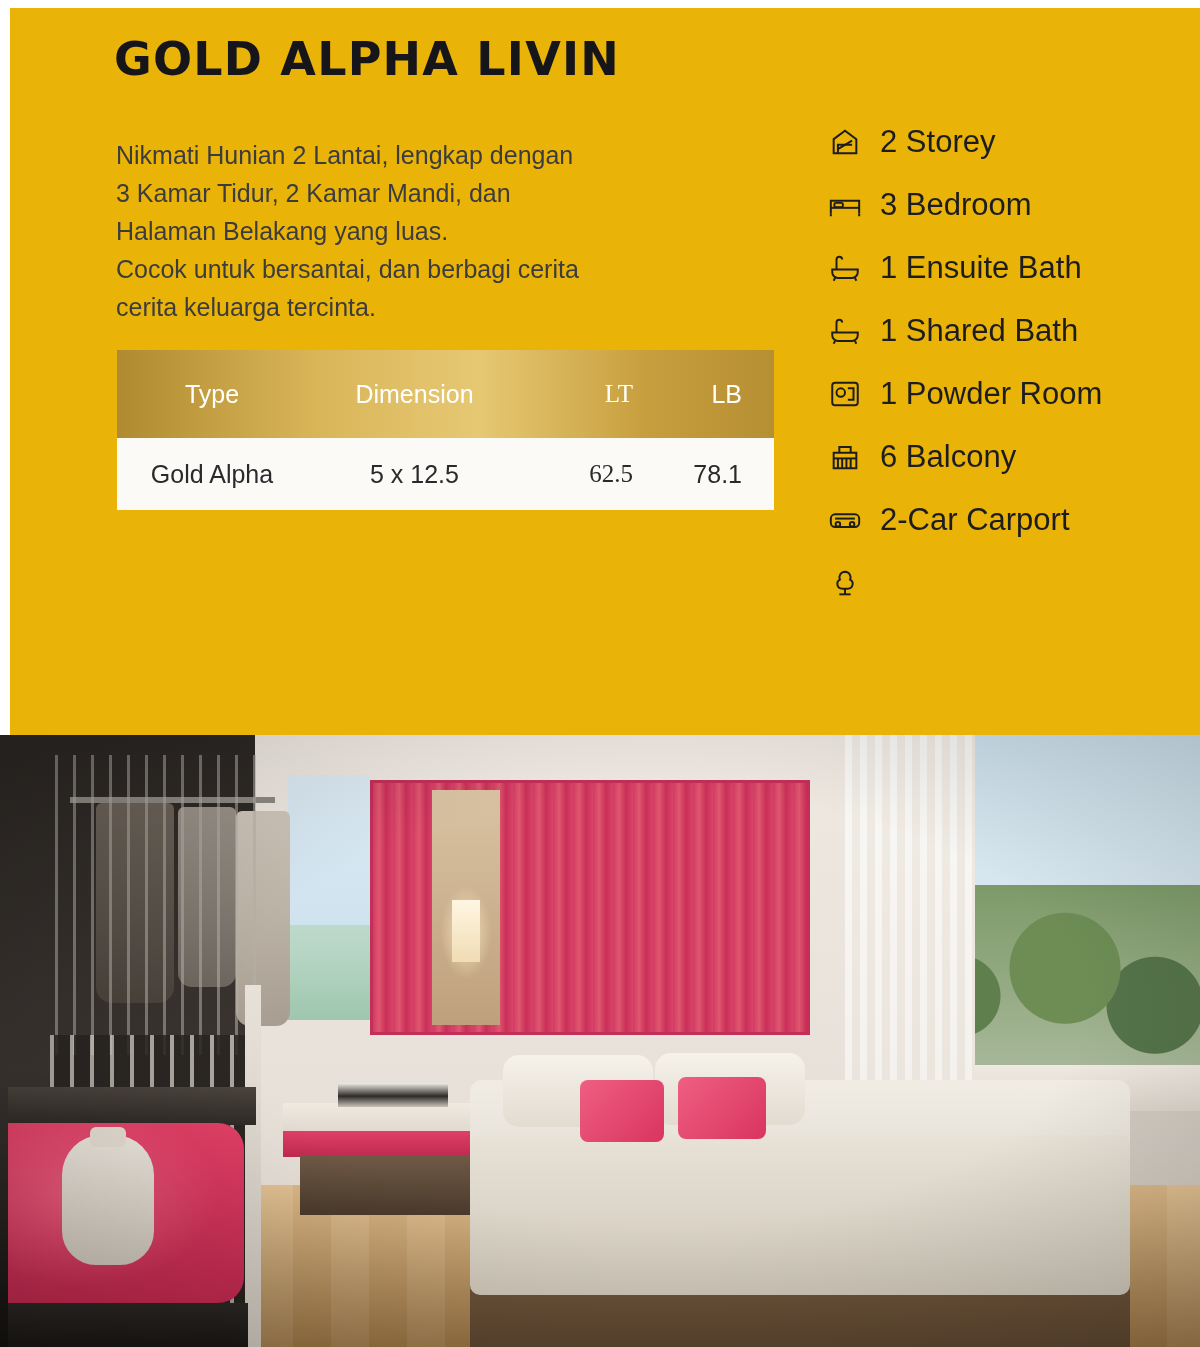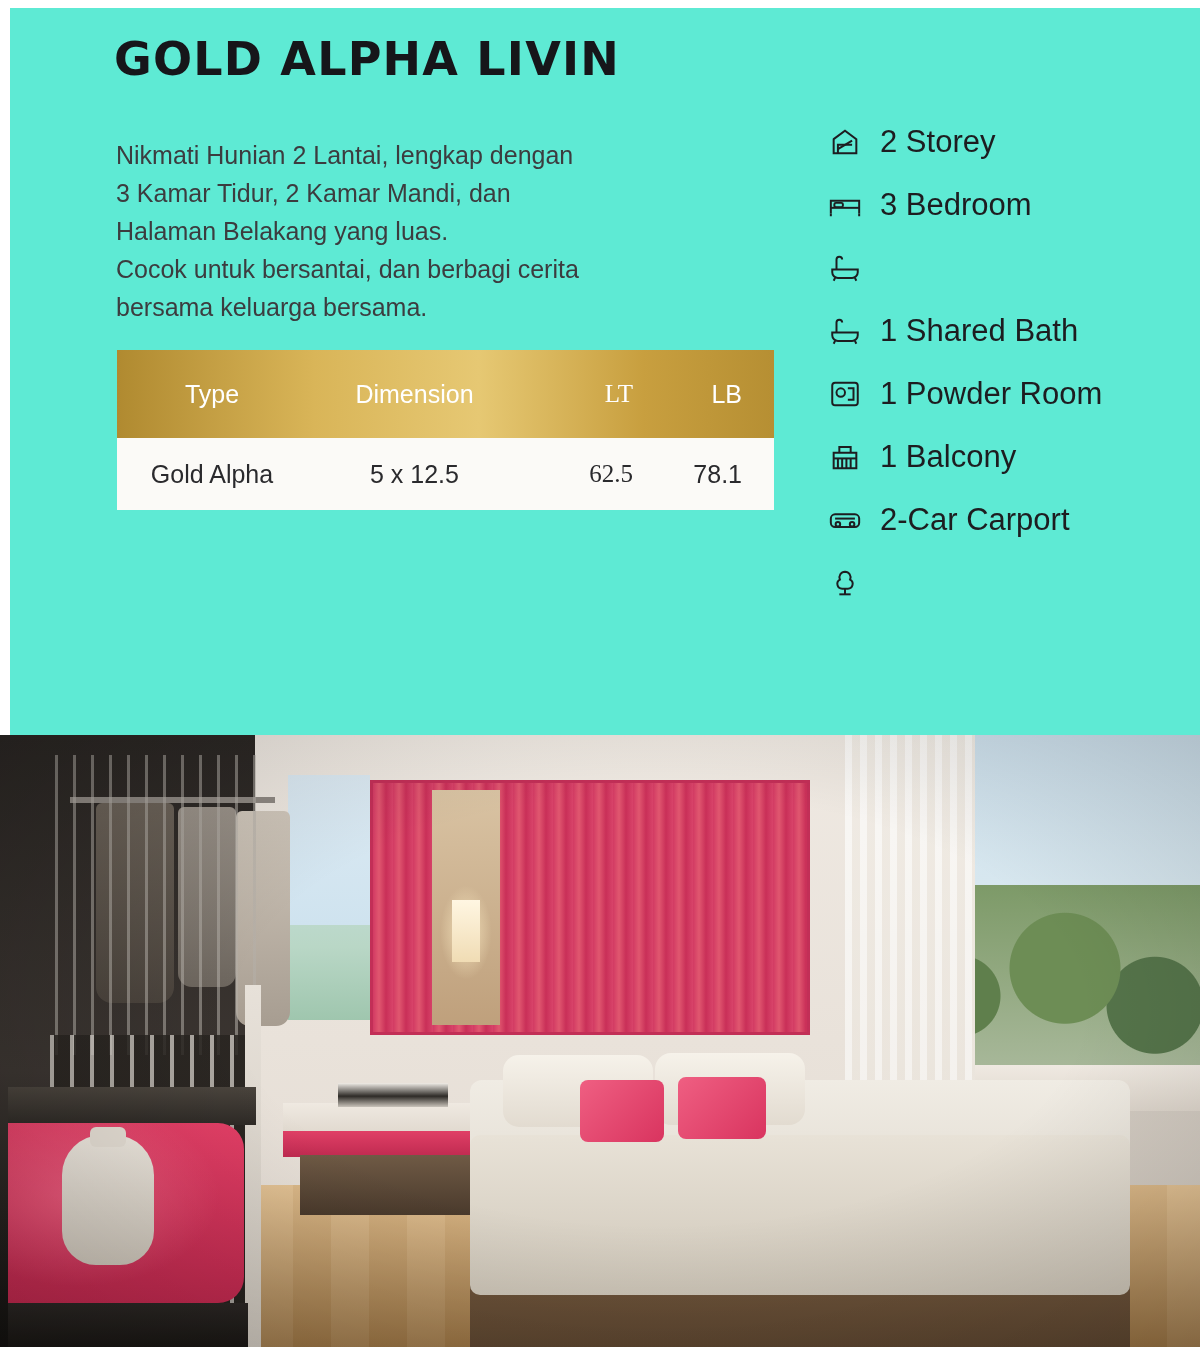--- a/index.html
+++ b/index.html
@@ -16,21 +16,21 @@
     height: 1347px;
     background: #ffffff;
   }
 
   
   .info-panel {
     position: absolute;
     left: 0; top: 0;
     width: 1200px;
     height: 735px;
-    background: #5eead4;
+    background: #eab308;
   }
   
   .card-left-strip {
     position: absolute;
     left: 0; top: 0;
     width: 10px; height: 735px;
     background: #ffffff;
   }
   .card-top-strip {
     position: absolute;
@@ -208,21 +208,21 @@
     <div class="card-top-strip"></div>
     <div class="card-left-strip"></div>
 
     <h1 class="title">GOLD ALPHA LIVIN</h1>
 
     <div class="desc">
       <div class="line">Nikmati Hunian 2 Lantai, lengkap dengan</div>
       <div class="line">3 Kamar Tidur, 2 Kamar Mandi, dan</div>
       <div class="line">Halaman Belakang yang luas.</div>
       <div class="line">Cocok untuk bersantai, dan berbagi cerita</div>
-      <div class="line">bersama keluarga bersama.</div>
+      <div class="line">cerita keluarga tercinta.</div>
     </div>
 
     <div class="spec-table">
       <div class="spec-head">
         <div class="col-type">Type</div>
         <div class="col-dim">Dimension</div>
         <div class="col-lt">LT</div>
         <div class="col-lb">LB</div>
       </div>
       <div class="spec-body">
@@ -259,20 +259,21 @@
       </li>
 
       <li class="feature">
         <span class="ico">
           <svg width="34" height="34" viewBox="0 0 24 24" fill="none" stroke="#1d1d20" stroke-width="1.4">
             <path d="M3 13 h18 v2 a4 4 0 0 1 -4 4 H7 a4 4 0 0 1 -4 -4 Z"></path>
               <path d="M6 13 V6 a2 2 0 0 1 4 0"></path>
               <path d="M5 19 l-1 2 M19 19 l1 2"></path>
           </svg>
         </span>
+        <span class="lbl">1 Ensuite Bath</span>
       </li>
 
       <li class="feature">
         <span class="ico">
           <svg width="34" height="34" viewBox="0 0 24 24" fill="none" stroke="#1d1d20" stroke-width="1.4">
             <path d="M3 13 h18 v2 a4 4 0 0 1 -4 4 H7 a4 4 0 0 1 -4 -4 Z"></path>
               <path d="M6 13 V6 a2 2 0 0 1 4 0"></path>
               <path d="M5 19 l-1 2 M19 19 l1 2"></path>
           </svg>
         </span>
@@ -292,21 +293,21 @@
 
       <li class="feature">
         <span class="ico">
           <svg width="34" height="34" viewBox="0 0 24 24" fill="none" stroke="#1d1d20" stroke-width="1.4">
             <path d="M4 9 h16 v11 H4 Z"></path>
               <path d="M4 13 h16"></path>
               <path d="M7 13 v7 M10 13 v7 M13 13 v7 M16 13 v7"></path>
               <path d="M8 9 V5 h8 v4"></path>
           </svg>
         </span>
-        <span class="lbl">1 Balcony</span>
+        <span class="lbl">6 Balcony</span>
       </li>
 
       <li class="feature">
         <span class="ico">
           <svg width="34" height="34" viewBox="0 0 24 24" fill="none" stroke="#1d1d20" stroke-width="1.4">
             <rect x="2" y="8" width="20" height="9" rx="3"></rect>
               <path d="M5 11 h14"></path>
               <circle cx="7" cy="15" r="1.6"></circle>
               <circle cx="17" cy="15" r="1.6"></circle>
           </svg>

